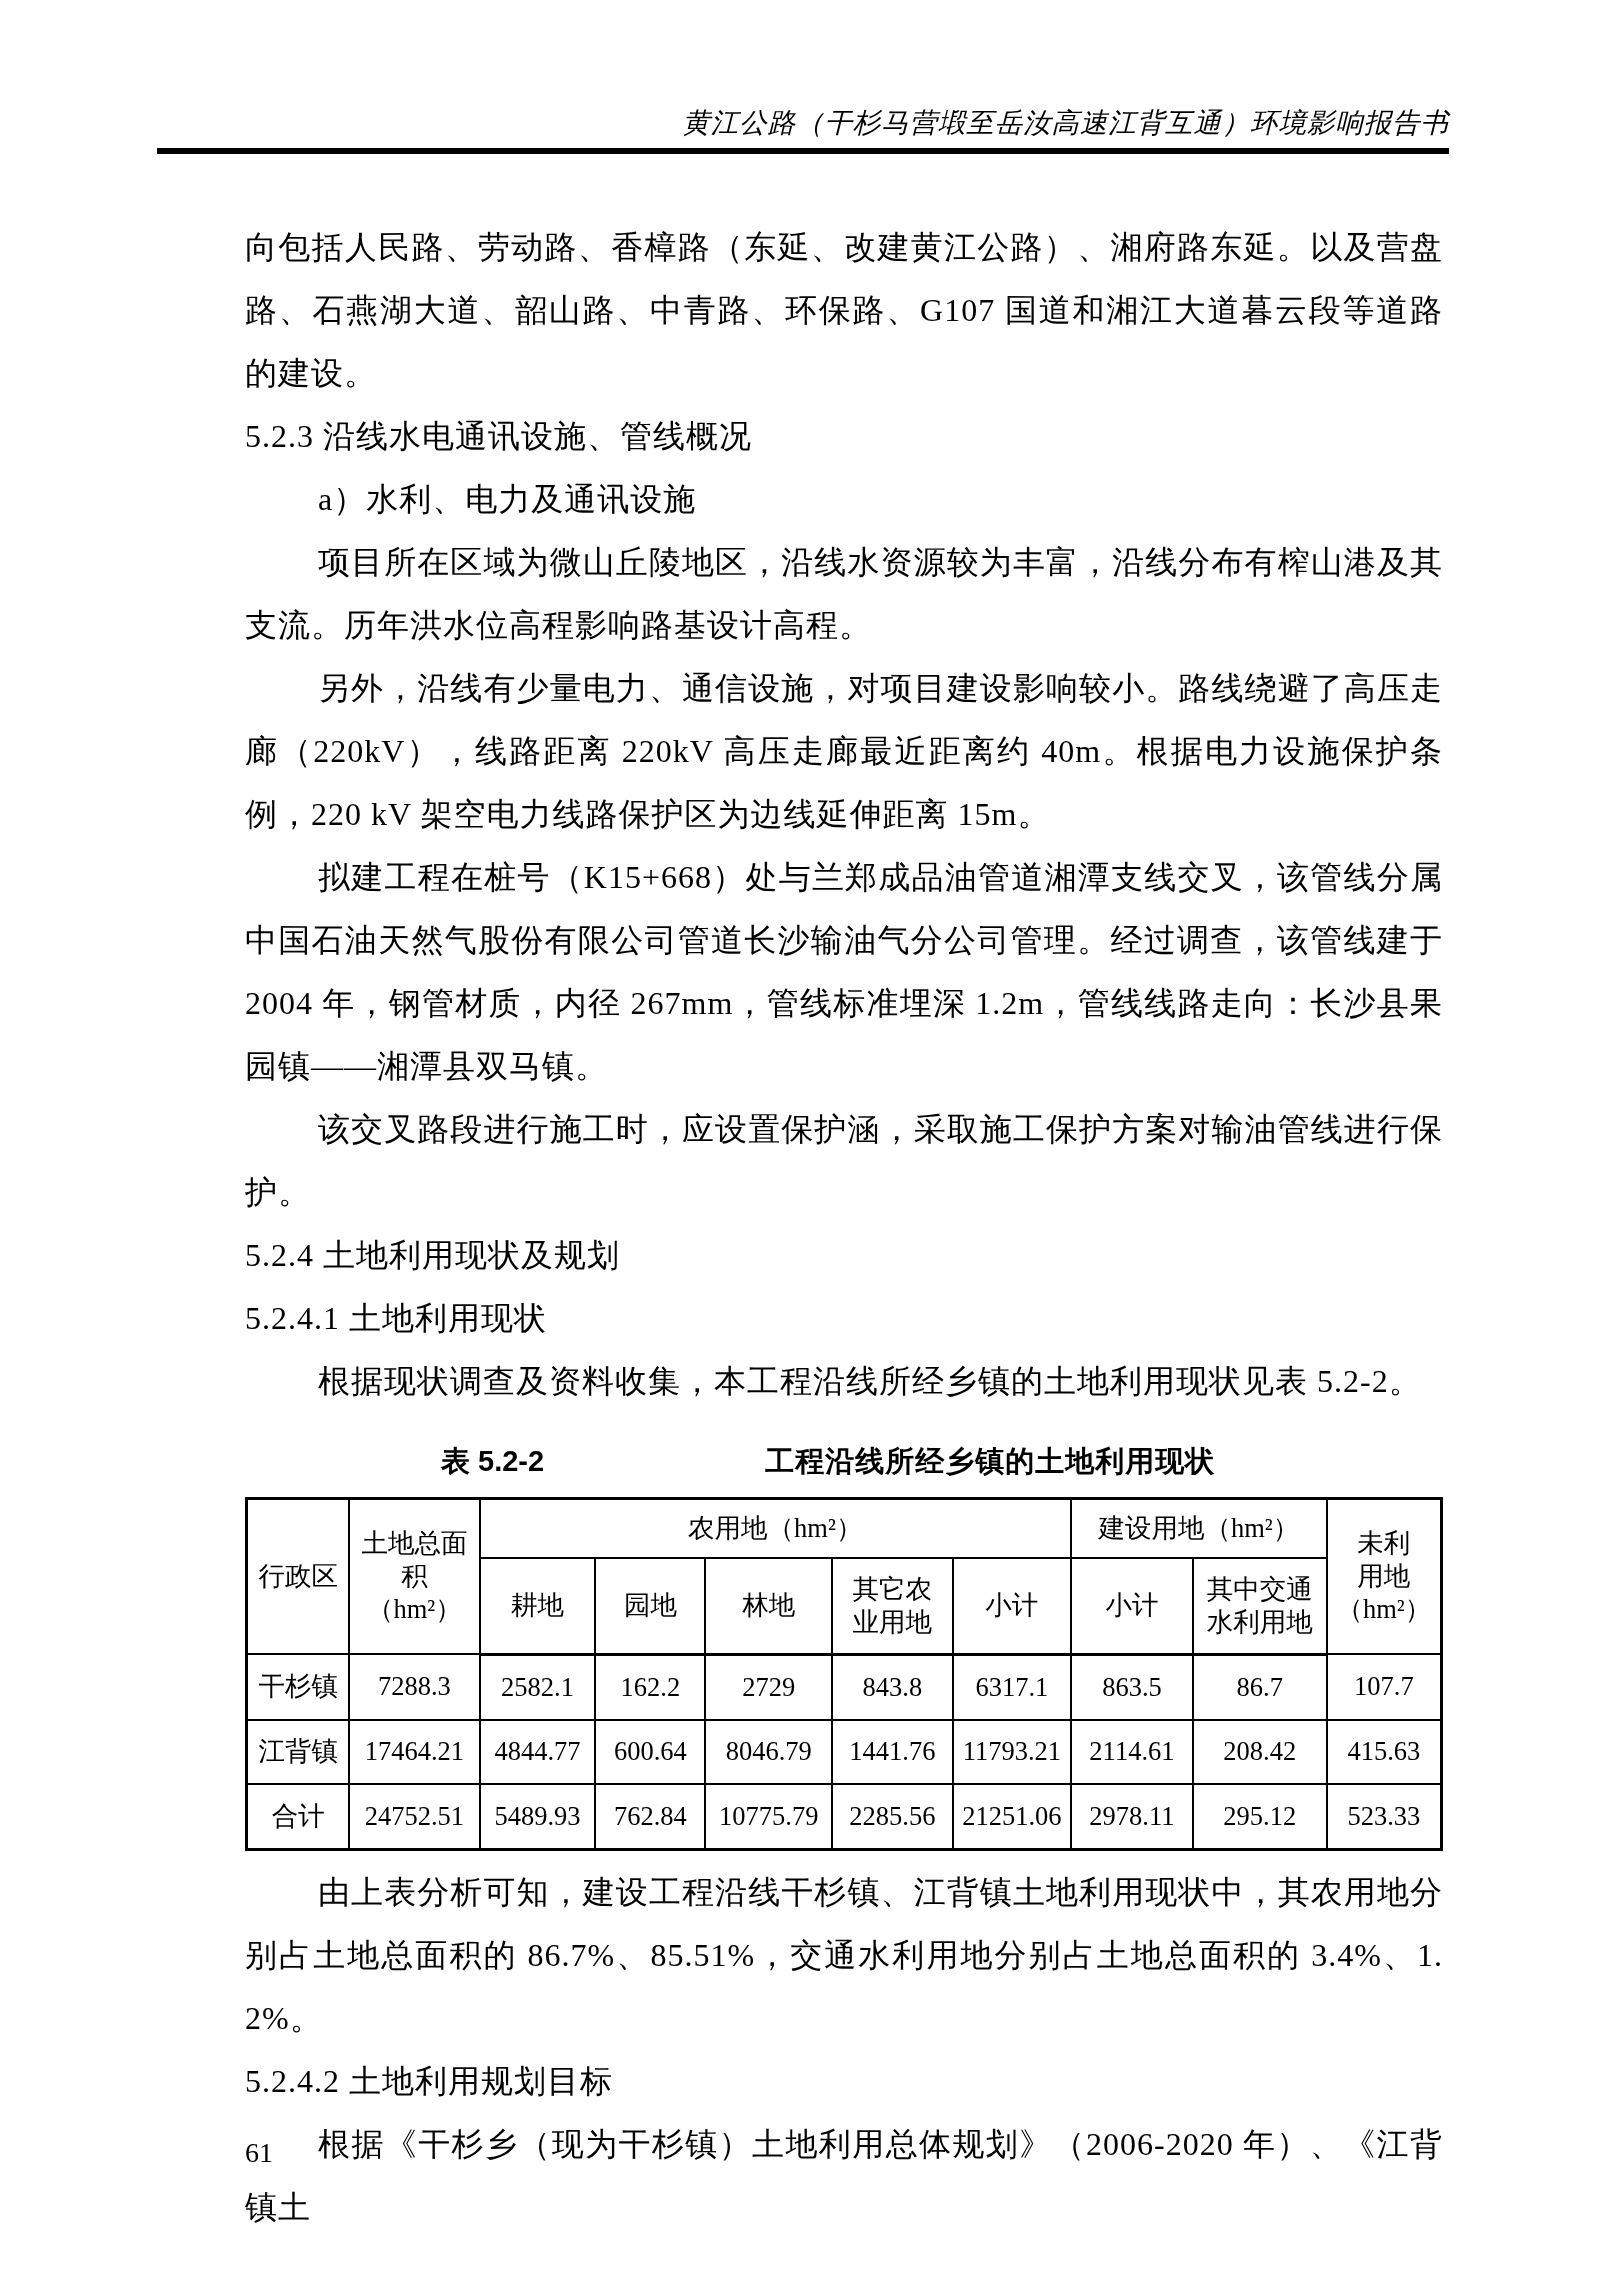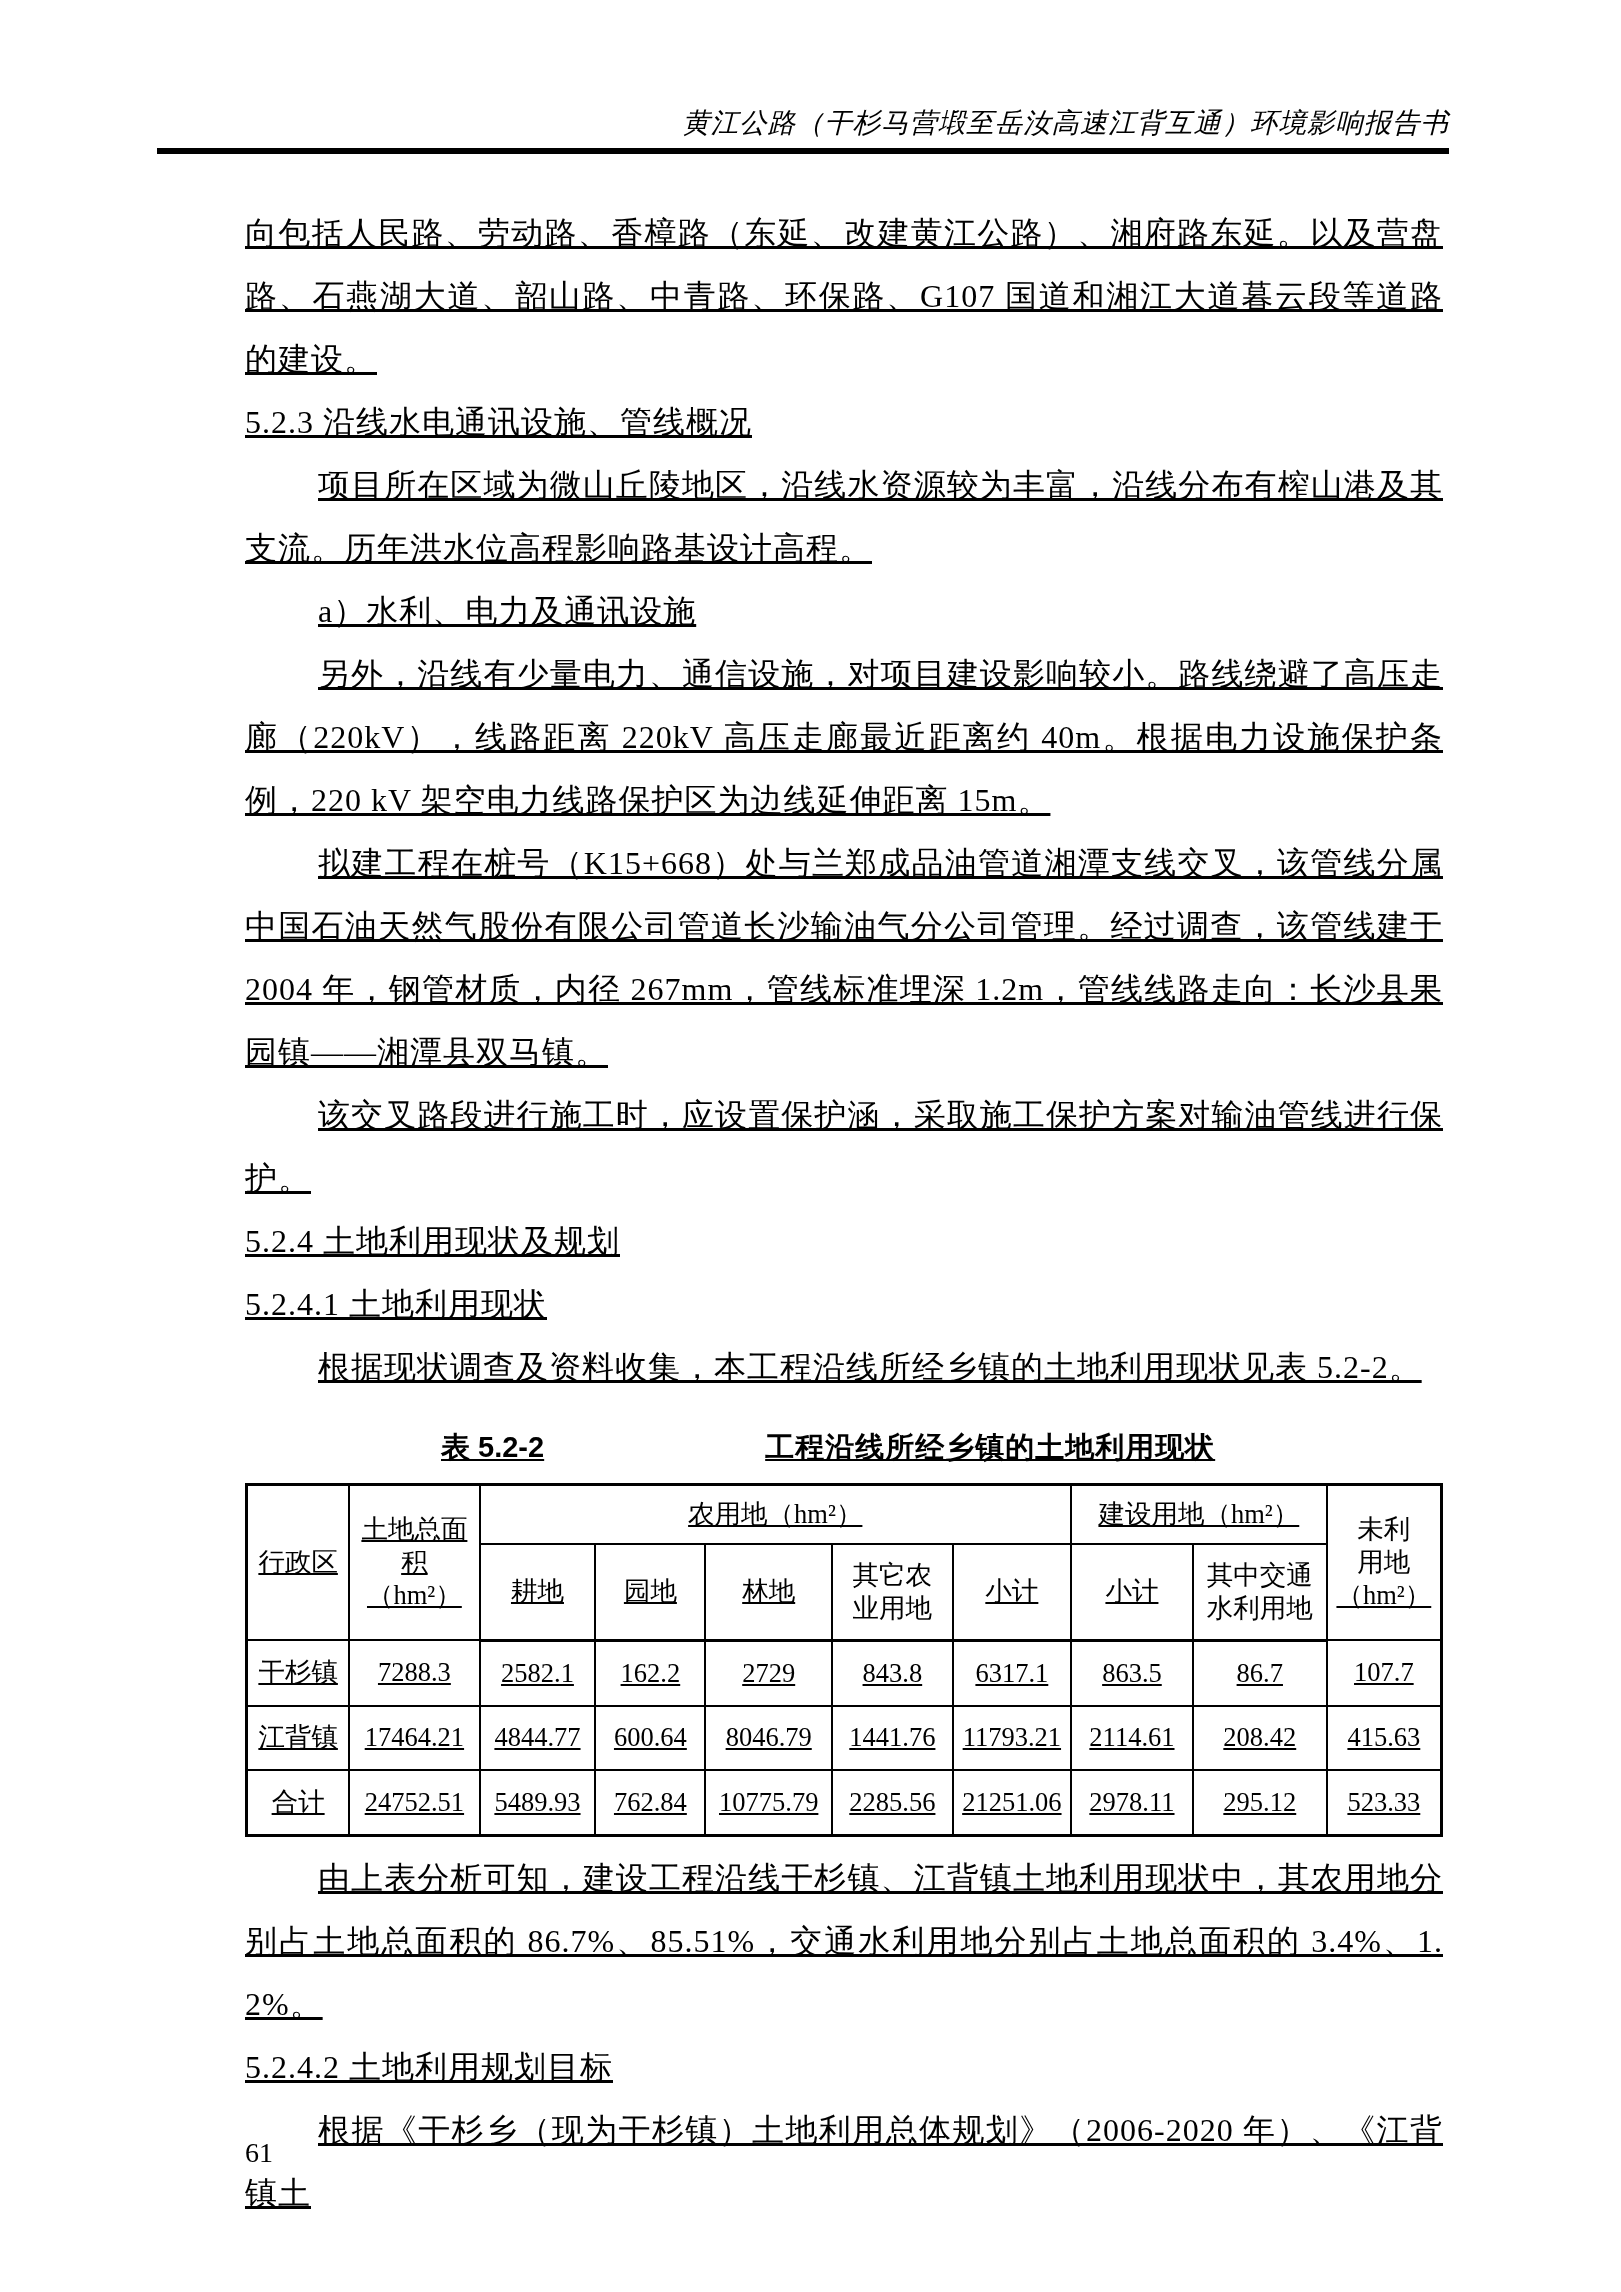--- a/index.html
+++ b/index.html
@@ -30,24 +30,23 @@
   .header-rule {
     position: absolute;
     top: 148px;
     left: 157px;
     width: 1292px;
     height: 5.9px;
     background: #000000;
   }
   .content {
     position: absolute;
-    top: 202px;
+    top: 216px;
     left: 245px;
     width: 1198px;
-    text-decoration: underline;
   }
   .para {
     margin: 0;
     font-size: 32px;
     line-height: 63px;
     text-align: justify;
     word-break: break-all;
     letter-spacing: 1px;
   }
   .indent { text-indent: 73px; }
@@ -103,22 +102,22 @@
 
 <div class="page">
 
   <div class="running-header">黄江公路（干杉马营塅至岳汝高速江背互通）环境影响报告书</div>
   <div class="header-rule"></div>
 
   <div class="content">
 
     <p class="para">向包括人民路、劳动路、香樟路（东延、改建黄江公路）、湘府路东延。以及营盘路、石燕湖大道、韶山路、中青路、环保路、G107 国道和湘江大道暮云段等道路的建设。</p>
     <p class="para">5.2.3 沿线水电通讯设施、管线概况</p>
+    <p class="para indent">a）水利、电力及通讯设施</p>
     <p class="para indent">项目所在区域为微山丘陵地区，沿线水资源较为丰富，沿线分布有榨山港及其支流。历年洪水位高程影响路基设计高程。</p>
-    <p class="para indent">a）水利、电力及通讯设施</p>
     <p class="para indent">另外，沿线有少量电力、通信设施，对项目建设影响较小。路线绕避了高压走廊（220kV），线路距离 220kV 高压走廊最近距离约 40m。根据电力设施保护条例，220 kV 架空电力线路保护区为边线延伸距离 15m。</p>
     <p class="para indent">拟建工程在桩号（K15+668）处与兰郑成品油管道湘潭支线交叉，该管线分属中国石油天然气股份有限公司管道长沙输油气分公司管理。经过调查，该管线建于 2004 年，钢管材质，内径 267mm，管线标准埋深 1.2m，管线线路走向：长沙县果园镇——湘潭县双马镇。</p>
     <p class="para indent">该交叉路段进行施工时，应设置保护涵，采取施工保护方案对输油管线进行保护。</p>
     <p class="para">5.2.4 土地利用现状及规划</p>
     <p class="para">5.2.4.1 土地利用现状</p>
     <p class="para indent">根据现状调查及资料收集，本工程沿线所经乡镇的土地利用现状见表 5.2-2。</p>
 
     <div class="table-caption">
       <span class="caption-label">表 5.2-2</span>
       <span class="caption-title">工程沿线所经乡镇的土地利用现状</span>

